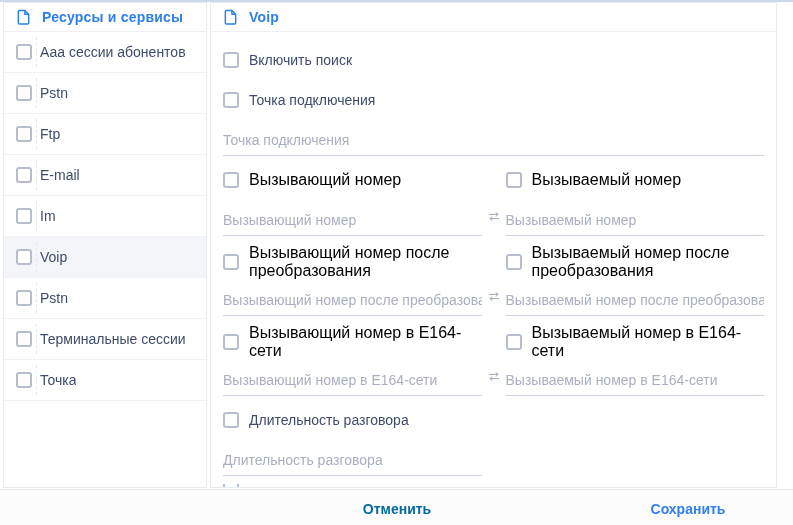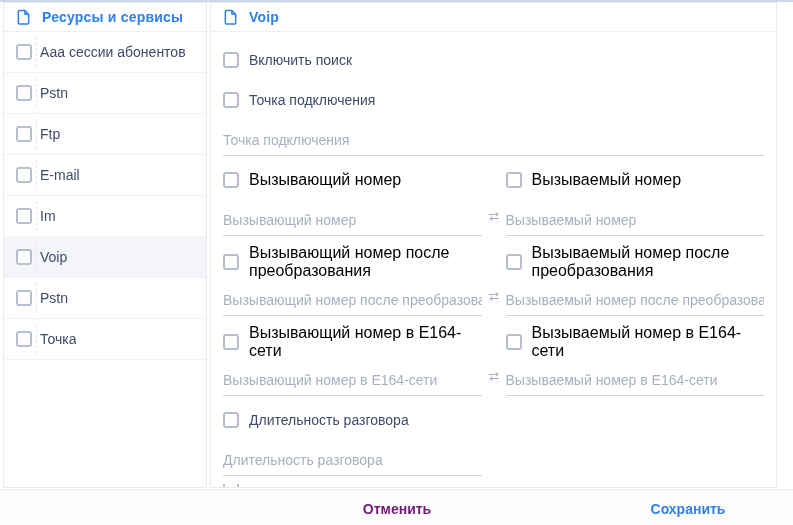--- a/index.html
+++ b/index.html
@@ -44,21 +44,21 @@
   .field input{border:none;outline:none;width:100%;font-size:14px;color:#3e4c6a;
     padding:0 0 7px 0;background:transparent;font-family:"Liberation Sans",sans-serif;}
   .field input::placeholder{color:#a7afc1;opacity:1;text-overflow:clip;}
   .swap{display:flex;justify-content:center;align-items:flex-end;padding-bottom:8px;cursor:pointer;background:none;border:none;}
   .partial{height:6px;overflow:hidden;margin-bottom:0;}
 
   
   .footer{position:absolute;left:0;right:0;top:489px;height:36px;background:#fcfcfd;border-top:1px solid #e6e8ed;}
   .footer button{position:absolute;top:7px;transform:translateX(-50%);border:none;background:none;
     font-family:"Liberation Sans",sans-serif;font-size:14px;font-weight:700;cursor:pointer;padding:4px 6px;}
-  .btn-cancel{left:397px;color:#701a75;}
+  .btn-cancel{left:397px;color:#0369a1;}
   .btn-save{left:688px;color:#2f80ed;}
 </style>
 </head>
 <body>
 
 <div class="top-accent"></div>
 
 <aside class="panel sidebar">
   <div class="panel-header">
     <span class="doc-icon">
@@ -93,20 +93,24 @@
   <div class="side-row selected">
     <span class="cbx s-cbx"></span>
     <span class="lbl">Voip</span>
   </div>
   <div class="side-row">
     <span class="cbx s-cbx"></span>
     <span class="lbl">Pstn</span>
   </div>
   <div class="side-row">
     <span class="cbx s-cbx"></span>
+    <span class="lbl">Терминальные сессии</span>
+  </div>
+  <div class="side-row">
+    <span class="cbx s-cbx"></span>
     <span class="lbl">Точка</span>
   </div>
 </aside>
 
 <section class="panel main">
   <div class="panel-header">
     <span class="doc-icon">
       <svg width="15" height="16" viewBox="0 0 16 17" fill="none">
         <path d="M3.5 1.5h6l4 4v9.5a1 1 0 0 1-1 1h-9a1 1 0 0 1-1-1v-12.5a1 1 0 0 1 1-1z" stroke="#2f80ed" stroke-width="1.6" stroke-linejoin="round"></path>
         <path d="M9.5 1.5v4h4" stroke="#2f80ed" stroke-width="1.6" stroke-linejoin="round"></path>

